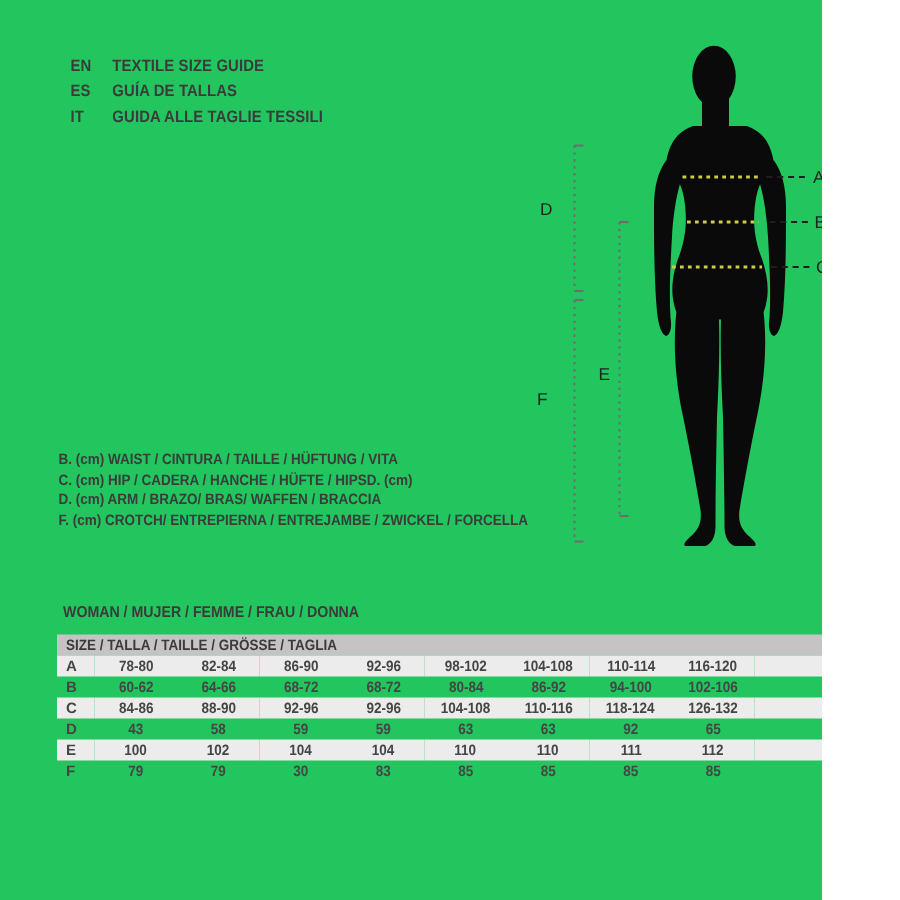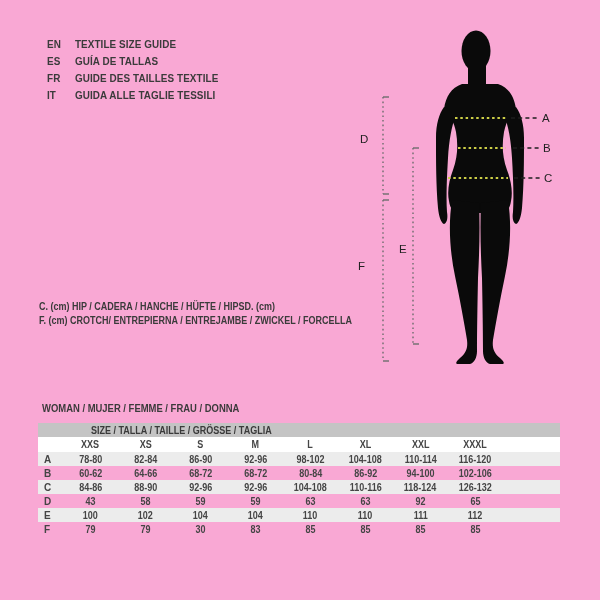--- a/index.html
+++ b/index.html
@@ -1,17 +1,17 @@
 <!DOCTYPE html>
 <html><head>
 <meta charset="utf-8">
 <style>
   html,body{margin:0;padding:0;background:#ffffff;}
   .page{
-    position:relative;width:600px;height:600px;background:#f9a8d4;overflow:hidden;
+    position:relative;width:548px;height:600px;background:#22c55e;overflow:hidden;
     font-family:"Liberation Sans", sans-serif;color:#3b3b3b;
   }
   .cond{display:inline-block;transform:scaleX(0.9);transform-origin:0 50%;white-space:nowrap;}
   .condc{display:inline-block;transform:scaleX(0.9);transform-origin:50% 50%;white-space:nowrap;}
 
   
   .lang-block{position:absolute;left:47px;top:36px;}
   .lang-row{height:17px;line-height:17px;font-size:11px;font-weight:bold;letter-spacing:0.1px;}
   .lang-code{display:inline-block;width:31px;}
 
@@ -22,37 +22,36 @@
   .measure-block{position:absolute;left:39px;top:300px;}
   .measure-row{height:13.5px;line-height:13.5px;font-size:10px;font-weight:bold;}
 
   
   .gender-line{position:absolute;left:42px;top:402px;font-size:10.5px;font-weight:bold;line-height:13px;}
 
   
   .size-table{position:absolute;left:38px;top:423px;width:522px;border-collapse:collapse;table-layout:fixed;}
   .size-table td{padding:0;font-size:10px;font-weight:bold;color:#454545;text-align:center;height:14px;vertical-align:middle;}
   .size-table .bar td{background:#c4c4c4;text-align:left;height:14px;color:#3a3a3a;}
-  .size-table .bar .bartext{padding-left:6px;font-size:10px;margin-left:47px;}
+  .size-table .bar .bartext{padding-left:6px;font-size:10px;}
   .size-table .colhead td{height:15px;background:#ffffff;}
   .size-table .row-alt td{background:#ececec;}
   .size-table .rowlabel{text-align:left !important;padding-left:6px !important;}
   .col-label{width:25px;}
   .col-data{width:55px;}
   .col-fill{width:57px;}
 </style>
 </head>
 <body>
 
 <div class="page">
 
   <div class="lang-block">
     <div class="lang-row"><span class="cond"><span class="lang-code">EN</span><span>TEXTILE SIZE GUIDE</span></span></div>
     <div class="lang-row"><span class="cond"><span class="lang-code">ES</span><span>GUÍA DE TALLAS</span></span></div>
-    <div class="lang-row"><span class="cond"><span class="lang-code">FR</span><span>GUIDE DES TAILLES TEXTILE</span></span></div>
     <div class="lang-row"><span class="cond"><span class="lang-code">IT</span><span>GUIDA ALLE TAGLIE TESSILI</span></span></div>
   </div>
 
   <div class="figure-wrap">
     <svg width="230" height="360" viewBox="0 0 230 360" xmlns="http://www.w3.org/2000/svg">
       <g fill="#0a0a0a">
         <ellipse cx="136" cy="31" rx="14.5" ry="20.5"></ellipse>
         <rect x="128" y="38" width="18" height="30"></rect>
         <path d="M122 64 C111 68 106 76 104 89 C110 95 114 102 116 112 C118 124 118 136 113 150 C109 160 107 172 109 181 C110 188 113 192 116 193 L164 193 C167 192 170 188 171 181 C173 172 171 160 167 150 C162 136 162 124 164 112 C166 102 170 95 176 89 C174 76 169 68 158 64 Z"></path>
         <path d="M104 87 C99 94 96 104 96 118 C96 140 96 165 98 188 C99 197 101 203 104 204 C107 203 108 198 107 192 C106 175 107 155 108 138 C109 120 112 105 115 98 C112 92 108 88 104 87 Z"></path>
@@ -90,21 +89,23 @@
         <text x="203" y="132">B</text>
         <text x="204" y="162">C</text>
         <text x="20" y="123">D</text>
         <text x="59" y="233">E</text>
         <text x="18" y="250">F</text>
       </g>
     </svg>
   </div>
 
   <div class="measure-block">
+    <div class="measure-row"><span class="cond">B. (cm) WAIST / CINTURA / TAILLE / HÜFTUNG / VITA</span></div>
     <div class="measure-row"><span class="cond">C. (cm) HIP / CADERA / HANCHE / HÜFTE / HIPSD. (cm)</span></div>
+    <div class="measure-row"><span class="cond">D. (cm) ARM / BRAZO/ BRAS/ WAFFEN / BRACCIA</span></div>
     <div class="measure-row"><span class="cond">F. (cm) CROTCH/ ENTREPIERNA / ENTREJAMBE / ZWICKEL / FORCELLA</span></div>
   </div>
 
   <div class="gender-line"><span class="cond">WOMAN / MUJER / FEMME / FRAU / DONNA</span></div>
 
   <table class="size-table">
     <colgroup>
       <col class="col-label">
         <col class="col-data">
         <col class="col-data">
@@ -112,32 +113,20 @@
         <col class="col-data">
       <col class="col-data">
         <col class="col-data">
         <col class="col-data">
         <col class="col-data">
         <col class="col-fill">
     </colgroup>
     <tbody>
       <tr class="bar">
         <td colspan="10"><span class="bartext"><span class="cond">SIZE / TALLA / TAILLE / GRÖSSE / TAGLIA</span></span></td>
-      </tr>
-      <tr class="colhead">
-        <td></td>
-        <td><span class="condc">XXS</span></td>
-        <td><span class="condc">XS</span></td>
-        <td><span class="condc">S</span></td>
-        <td><span class="condc">M</span></td>
-        <td><span class="condc">L</span></td>
-        <td><span class="condc">XL</span></td>
-        <td><span class="condc">XXL</span></td>
-        <td><span class="condc">XXXL</span></td>
-        <td></td>
       </tr>
       <tr class="row-alt">
         <td class="rowlabel">A</td>
         <td><span class="condc">78-80</span></td>
         <td><span class="condc">82-84</span></td>
         <td><span class="condc">86-90</span></td>
         <td><span class="condc">92-96</span></td>
         <td><span class="condc">98-102</span></td>
         <td><span class="condc">104-108</span></td>
         <td><span class="condc">110-114</span></td>

